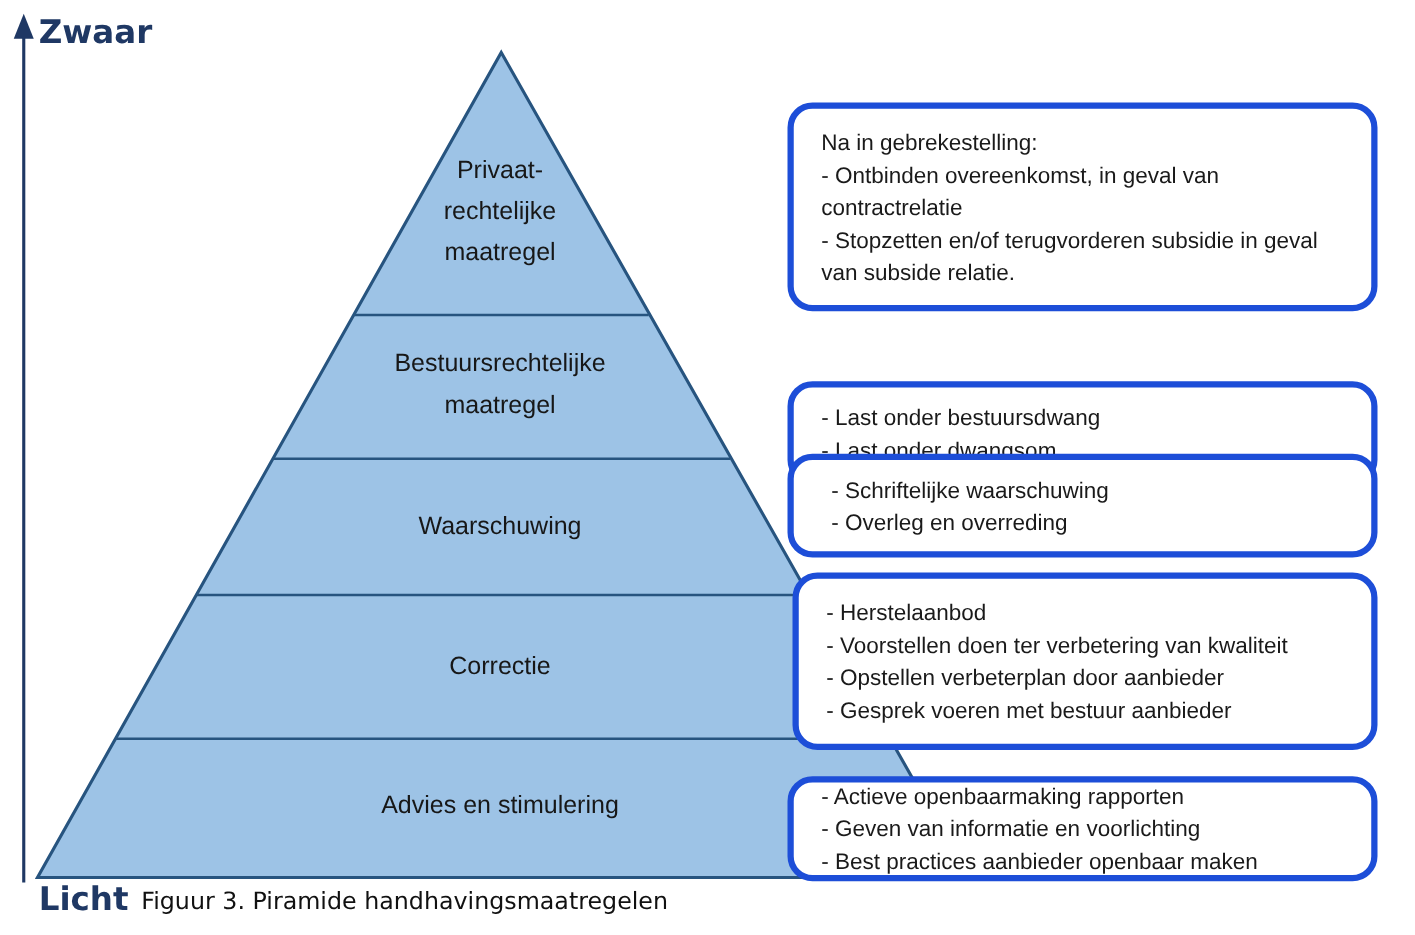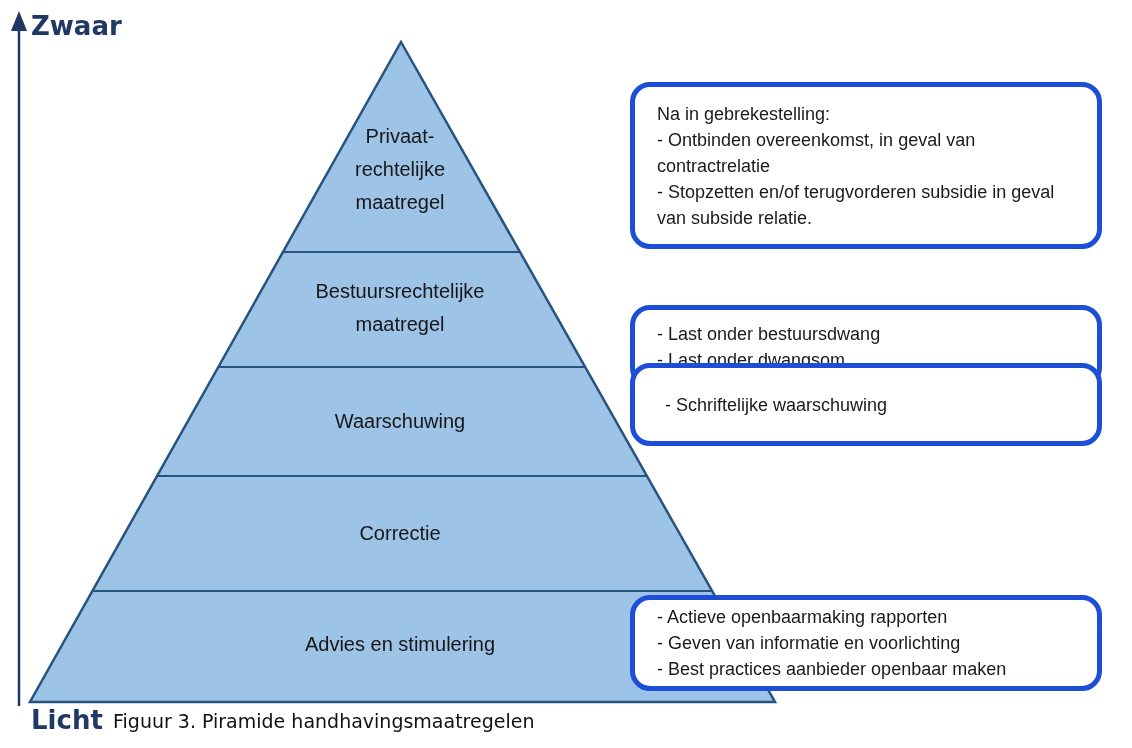--- a/index.html
+++ b/index.html
@@ -47,21 +47,21 @@
     padding: 6px 10px 6px 22px;
     color: #1a1a1a;
     font-size: 18px;
     line-height: 26px;
   }
   .box .bi { white-space: normal; }
   .b1 { top: 82px;  height: 167px; }
   .b2 { top: 262px; height: 83px; margin-top: 43px;  }
   .b3 { top: 363px; height: 83px; padding-left: 30px;  }
   .b4 { top: 458px; height: 142px; left: 634px; width: 468px; }
-  .b5 { top: 595px; height: 96px; }
+  .b5 { top: 621px; height: 84px; }
 
   
   .axis-label {
     position: absolute;
     z-index: 4;
     font-family: "DejaVu Sans", sans-serif;
     font-weight: bold;
     font-size: 26px;
     color: #1F3864;
   }
@@ -110,22 +110,29 @@
     <div class="bi">- Stopzetten en/of terugvorderen subsidie in geval van subside relatie.</div>
   </div>
 
   <div class="box b2">
     <div class="bi">- Last onder bestuursdwang</div>
     <div class="bi">- Last onder dwangsom</div>
   </div>
 
   <div class="box b3">
     <div class="bi">- Schriftelijke waarschuwing</div>
+    <div class="bi">- Overleg en overreding</div>
   </div>
 
+  <div class="box b4">
+    <div class="bi">- Herstelaanbod</div>
+    <div class="bi">- Voorstellen doen ter verbetering van kwaliteit</div>
+    <div class="bi">- Opstellen verbeterplan door aanbieder</div>
+    <div class="bi">- Gesprek voeren met bestuur aanbieder</div>
+  </div>
 
   <div class="box b5">
     <div class="bi">- Actieve openbaarmaking rapporten</div>
     <div class="bi">- Geven van informatie en voorlichting</div>
     <div class="bi">- Best practices aanbieder openbaar maken</div>
   </div>
 
   <div class="axis-label zwaar">Zwaar</div>
   <div class="axis-label licht">Licht</div>
   <div class="caption">Figuur 3. Piramide handhavingsmaatregelen</div>

